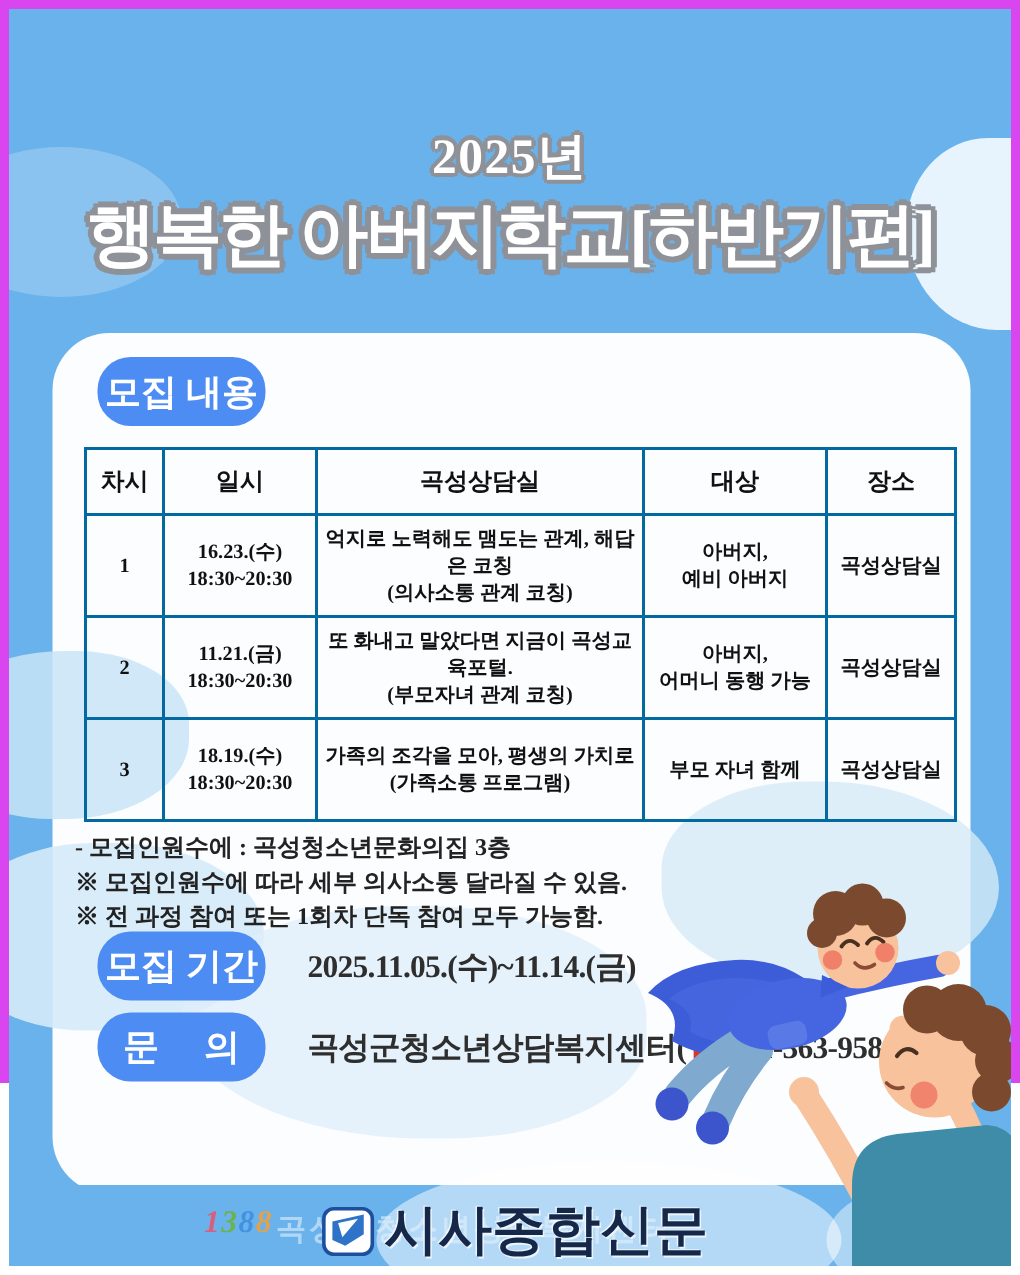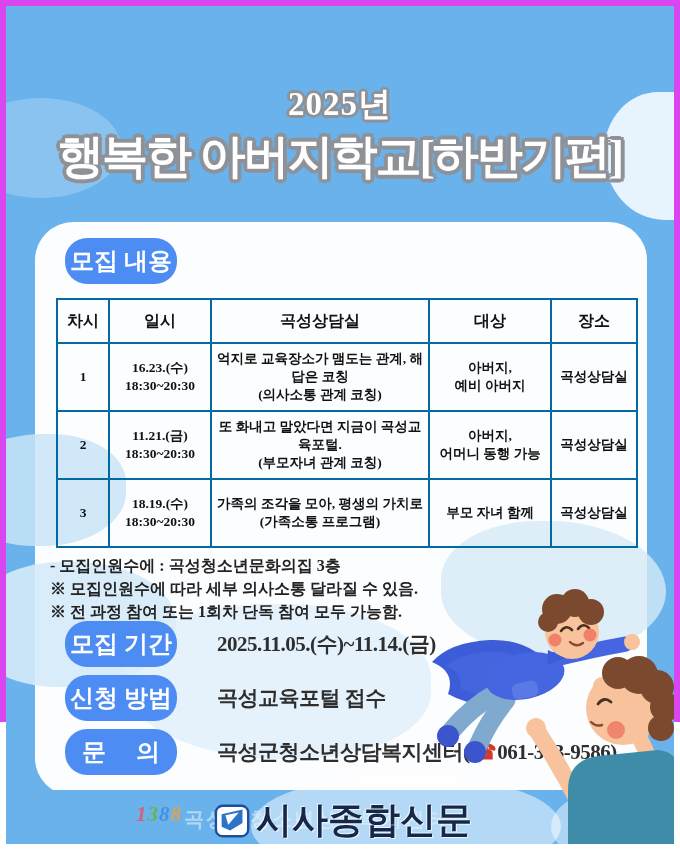--- a/index.html
+++ b/index.html
@@ -54,21 +54,21 @@
   table.schedule th { height:44px; font-size:16px; font-weight:800; }
   table.schedule td { height:68px; font-size:13.5px; font-weight:700; line-height:1.35; }
   td.session { font-size:15px; }
   .cell-line { display:block; }
 
   .notes { position:absolute; left:15px; top:332px; color:#222222; font-size:16px; font-weight:700; line-height:23px; }
 
   .info-rows { position:absolute; left:30px; top:404px; }
   .info-row { display:flex; align-items:center; height:36px; margin-bottom:18px; }
   .info-row .badge { flex:0 0 112px; }
-  .info-value { margin-left:40px; font-size:21px; font-weight:800; color:#2e2e2e; letter-spacing:-0.5px; white-space:nowrap; }
+  .info-value { margin-left:28px; font-size:21px; font-weight:800; color:#2e2e2e; letter-spacing:-0.5px; white-space:nowrap; }
   .phone-icon { color:#d3392b; font-size:21px; padding:0 1px; }
 
   
   .footer-strip { position:absolute; left:0; top:784px; width:668px; height:54px; background:#69b2ec; }
   .hotline { position:absolute; left:130px; top:12px; font-size:21px; font-weight:800; font-style:italic; opacity:.9; letter-spacing:1px; }
   .center-name { position:absolute; left:178px; top:16px; font-size:20px; font-weight:800; color:#e2f1fb; opacity:.6; letter-spacing:2px; white-space:nowrap; }
   .watermark { position:absolute; left:208px; top:6px; display:flex; align-items:center; }
   .watermark-text {
     font-size:36px; font-weight:800; color:#16284a; letter-spacing:0;
     text-shadow:1px 1px 0 rgba(255,255,255,.7),-1px -1px 0 rgba(255,255,255,.7);
@@ -117,21 +117,21 @@
           </tr>
         </thead>
         <tbody>
           <tr>
             <td class="session">1</td>
             <td>
               <span class="cell-line">16.23.(수)</span>
               <span class="cell-line">18:30~20:30</span>
             </td>
             <td>
-              <span class="cell-line">억지로 교육장소가 맴도는 관계, 해답은 코칭</span>
+              <span class="cell-line">억지로 노력해도 맴도는 관계, 해답은 코칭</span>
               <span class="cell-line">(의사소통 관계 코칭)</span>
             </td>
             <td>
               <span class="cell-line">아버지,</span>
               <span class="cell-line">예비 아버지</span>
             </td>
             <td>곡성상담실</td>
           </tr>
           <tr>
             <td class="session">2</td>
@@ -170,24 +170,20 @@
       <div class="notes">
         <div>- 모집인원수에 : 곡성청소년문화의집 3층</div>
         <div>※ 모집인원수에 따라  세부 의사소통 달라질 수 있음.</div>
         <div>※ 전 과정 참여 또는 1회차 단독 참여 모두 가능함.</div>
       </div>
 
       <div class="info-rows">
         <div class="info-row">
           <span class="badge">모집 기간</span>
           <span class="info-value">2025.11.05.(수)~11.14.(금)</span>
-        </div>
-        <div class="info-row">
-          <span class="badge">신청 방법</span>
-          <span class="info-value">곡성교육포털 접수</span>
         </div>
         <div class="info-row">
           <span class="badge">문&nbsp;&nbsp;&nbsp;&nbsp;&nbsp;의</span>
           <span class="info-value"><span>곡성군청소년상담복지센터(</span><span class="phone-icon">☎</span><span>061-363-9586)</span></span>
         </div>
       </div>
     </div>
 
     <div class="footer-strip">
       <div class="cloud c-f1" style="top:-16px;left:245px;"></div>

